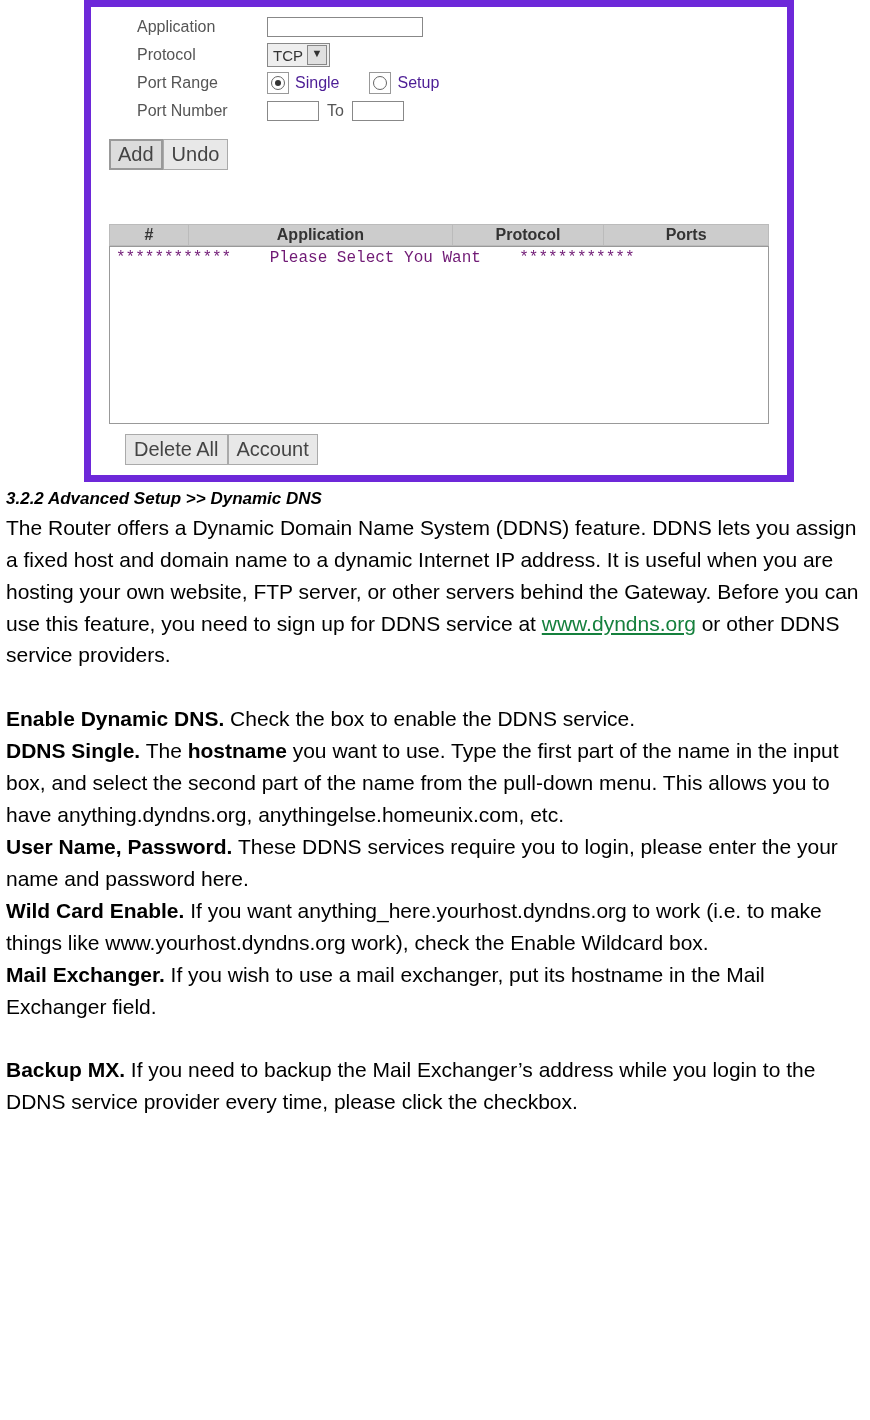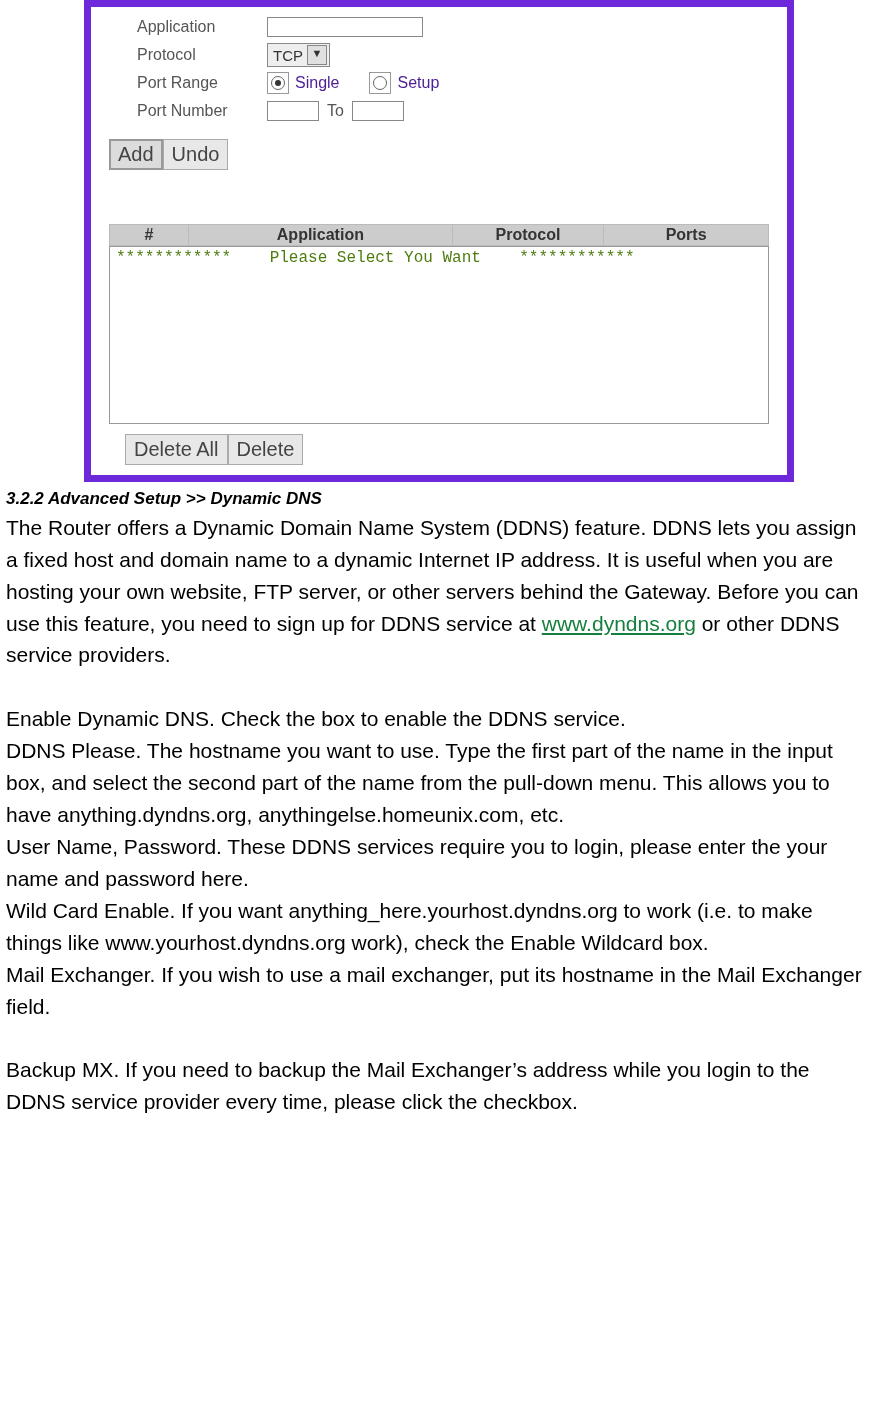--- a/index.html
+++ b/index.html
@@ -136,21 +136,21 @@
     color: #333;
     border: 1px solid #bbb;
     padding: 1px 0;
     text-align: center;
   }
   .listbox {
     border: 1px solid #999;
     height: 172px;
     font-family: "Courier New", monospace;
     font-size: 16px;
-    color: #4d7c0f;
+    color: #701a75;
     padding: 2px 6px;
     overflow: hidden;
     white-space: pre;
   }
   .doc {
     padding: 0 6px 0 6px;
     line-height: 1.52;
   }
   .section-title {
     font-weight: bold;
@@ -162,21 +162,21 @@
     color: #15803d;
     text-decoration: underline;
   }
   .para {
     margin: 0;
   }
   .spacer {
     height: 32px;
   }
   .bold {
-    font-weight: normal;
+    font-weight: bold;
   }
 </style>
 </head>
 <body>
 
 <div class="panel">
   <div class="form-area">
 
     <div class="form-row">
       <span class="form-label">Application</span>
@@ -226,39 +226,39 @@
         <th style="width:40%">Application</th>
         <th style="width:23%">Protocol</th>
         <th style="width:25%">Ports</th>
       </tr>
     </tbody>
       </table>
     <div class="listbox"><span>************    Please Select You Want    ************</span></div>
   </div>
 
   <div class="lower-btn-row">
-    <span class="btn">Delete All</span><span class="btn">Delete</span>
+    <span class="btn">Delete All</span><span class="btn">Account</span>
   </div>
 </div>
 
 <div class="doc">
   <p class="section-title">3.2.2 Advanced Setup &gt;&gt; Dynamic DNS</p>
 
   <p class="para">
     <span>The Router offers a Dynamic Domain Name System (DDNS) feature. DDNS lets you assign a fixed host and domain name to a dynamic Internet IP address. It is useful when you are hosting your own website, FTP server, or other servers behind the Gateway. Before you can use this feature, you need to sign up for DDNS service at </span><a href="#" class="link">www.dyndns.org</a><span> or other DDNS service providers.</span>
   </p>
 
   <div class="spacer"></div>
 
   <p class="para">
     <span class="bold">Enable Dynamic DNS.</span><span> Check the box to enable the DDNS service.</span>
   </p>
 
   <p class="para">
-    <span class="bold">DDNS Please.</span><span> The </span><span class="bold">hostname</span><span> you want to use. Type the first part of the name in the input box, and select the second part of the name from the pull-down menu. This allows you to have anything.dyndns.org, anythingelse.homeunix.com, etc.</span>
+    <span class="bold">DDNS Single.</span><span> The </span><span class="bold">hostname</span><span> you want to use. Type the first part of the name in the input box, and select the second part of the name from the pull-down menu. This allows you to have anything.dyndns.org, anythingelse.homeunix.com, etc.</span>
   </p>
 
   <p class="para">
     <span class="bold">User Name, Password.</span><span> These DDNS services require you to login, please enter the your name and password here.</span>
   </p>
 
   <p class="para">
     <span class="bold">Wild Card Enable.</span><span> If you want anything_here.yourhost.dyndns.org to work (i.e. to make things like www.yourhost.dyndns.org work), check the Enable Wildcard box.</span>
   </p>
 

